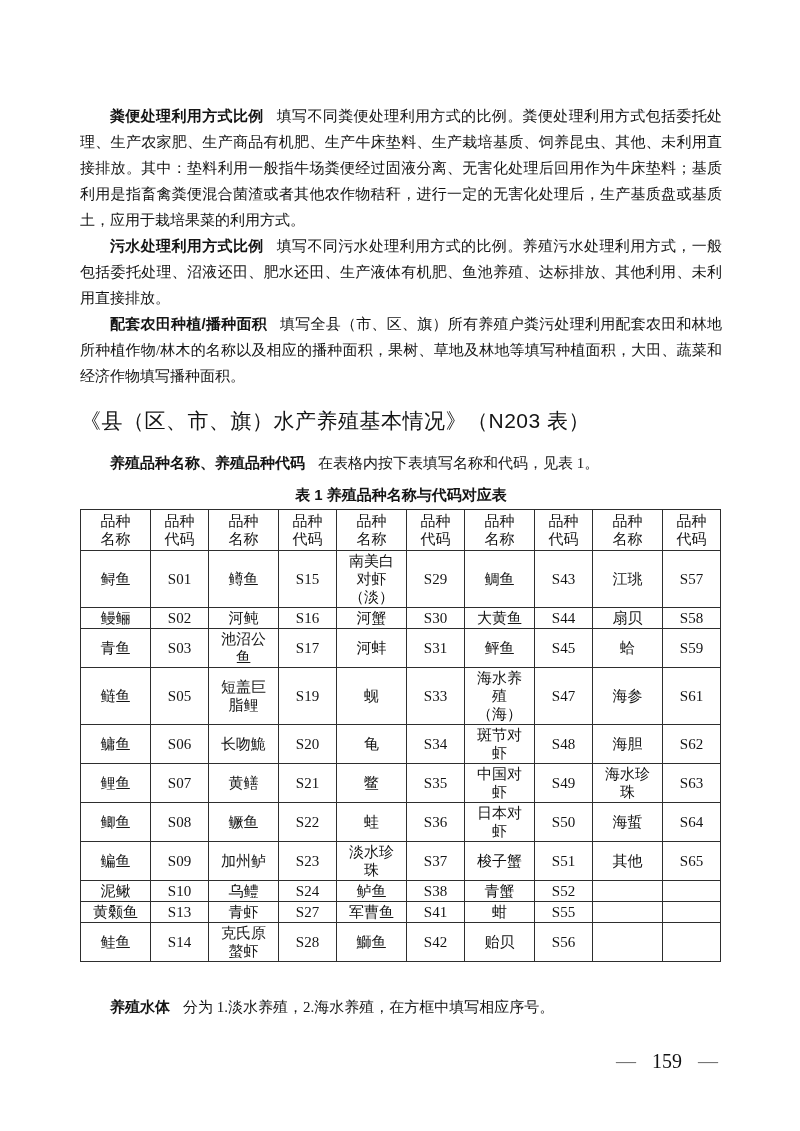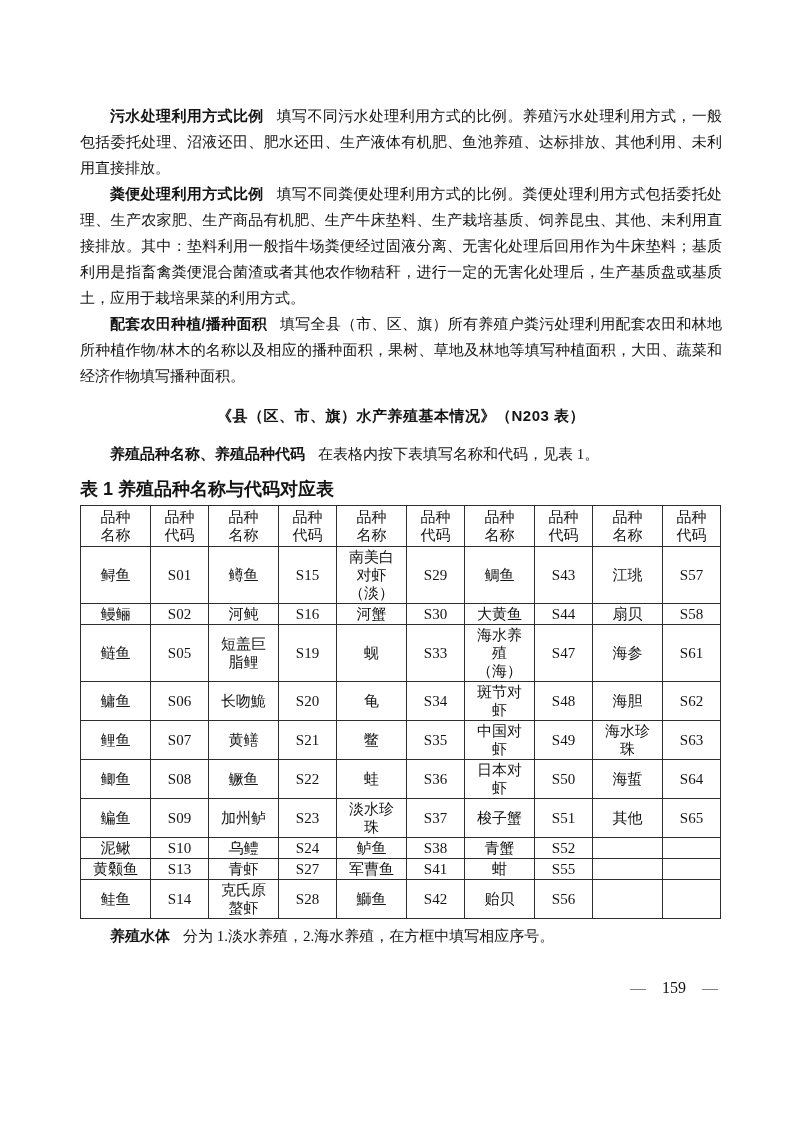--- a/index.html
+++ b/index.html
@@ -13,56 +13,56 @@
   .def-para {
     font-size:15px; line-height:26px; text-align:justify;
     text-indent:2em; margin:0;
   }
   .term {
     font-weight:bold;
     font-family:"Liberation Sans","DejaVu Sans",sans-serif;
     margin-right:13px;
   }
   .section-title {
-    font-size:15px; font-weight:bold; text-align:center;
+    font-size:21px; font-weight:normal; 
     margin:18px 0 15px; letter-spacing:0.5px;
     font-family:"Liberation Sans","DejaVu Sans",sans-serif;
   }
   .species-note { margin-bottom:10px; }
   .table-caption {
-    font-size:18px; font-weight:bold; text-align:left;
+    font-size:15px; font-weight:bold; text-align:center;
     margin:7px 0 4px;
     font-family:"Liberation Sans","DejaVu Sans",sans-serif;
   }
   table.species {
     border-collapse:collapse; width:564px; table-layout:fixed;
     font-size:15px; line-height:18px;
   }
   table.species th, table.species td {
     border:1px solid #2e2e2e; text-align:center; vertical-align:middle;
     padding:1px 6px; font-weight:normal; box-sizing:border-box;
     overflow-wrap:break-word;
   }
   table.species th { padding:2px 4px; }
-  .water-note { margin-top:4px; }
+  .water-note { margin-top:32px; }
   .page-num {
-    margin-top:30px; text-align:right; font-size:16px;
+    margin-top:30px; text-align:right; font-size:20px;
     padding-right:4px; letter-spacing:0;
   }
   .page-num .dash { color:#6e6e6e; }
   .page-num .num { margin:0 16px; color:#111; }
 </style>
 </head>
 <body>
 
 <div class="page">
 
+  <p class="def-para"><span class="term">粪便处理利用方式比例</span><span>填写不同粪便处理利用方式的比例。粪便处理利用方式包括委托处理、生产农家肥、生产商品有机肥、生产牛床垫料、生产栽培基质、饲养昆虫、其他、未利用直接排放。其中：垫料利用一般指牛场粪便经过固液分离、无害化处理后回用作为牛床垫料；基质利用是指畜禽粪便混合菌渣或者其他农作物秸秆，进行一定的无害化处理后，生产基质盘或基质土，应用于栽培果菜的利用方式。</span></p>
+
   <p class="def-para"><span class="term">污水处理利用方式比例</span><span>填写不同污水处理利用方式的比例。养殖污水处理利用方式，一般包括委托处理、沼液还田、肥水还田、生产液体有机肥、鱼池养殖、达标排放、其他利用、未利用直接排放。</span></p>
-
-  <p class="def-para"><span class="term">粪便处理利用方式比例</span><span>填写不同粪便处理利用方式的比例。粪便处理利用方式包括委托处理、生产农家肥、生产商品有机肥、生产牛床垫料、生产栽培基质、饲养昆虫、其他、未利用直接排放。其中：垫料利用一般指牛场粪便经过固液分离、无害化处理后回用作为牛床垫料；基质利用是指畜禽粪便混合菌渣或者其他农作物秸秆，进行一定的无害化处理后，生产基质盘或基质土，应用于栽培果菜的利用方式。</span></p>
 
   <p class="def-para"><span class="term">配套农田种植/播种面积</span><span>填写全县（市、区、旗）所有养殖户粪污处理利用配套农田和林地所种植作物/林木的名称以及相应的播种面积，果树、草地及林地等填写种植面积，大田、蔬菜和经济作物填写播种面积。</span></p>
 
   <h1 class="section-title">《县（区、市、旗）水产养殖基本情况》（N203 表）</h1>
 
   <p class="def-para species-note"><span class="term">养殖品种名称、养殖品种代码</span><span>在表格内按下表填写名称和代码，见表 1。</span></p>
 
   <div class="table-caption">表 1 养殖品种名称与代码对应表</div>
 
   <table class="species">
@@ -141,20 +141,32 @@
           <td>河鲀</td>
           <td>S16</td>
           <td>河蟹</td>
           <td>S30</td>
           <td>大黄鱼</td>
           <td>S44</td>
           <td>扇贝</td>
           <td>S58</td>
         </tr>
         <tr>
+          <td>青鱼</td>
+          <td>S03</td>
+          <td>池沼公鱼</td>
+          <td>S17</td>
+          <td>河蚌</td>
+          <td>S31</td>
+          <td>鲆鱼</td>
+          <td>S45</td>
+          <td>蛤</td>
+          <td>S59</td>
+        </tr>
+        <tr>
           <td>鲢鱼</td>
           <td>S05</td>
           <td>短盖巨脂鲤</td>
           <td>S19</td>
           <td>蚬</td>
           <td>S33</td>
           <td>海水养殖（海）</td>
           <td>S47</td>
           <td>海参</td>
           <td>S61</td>

